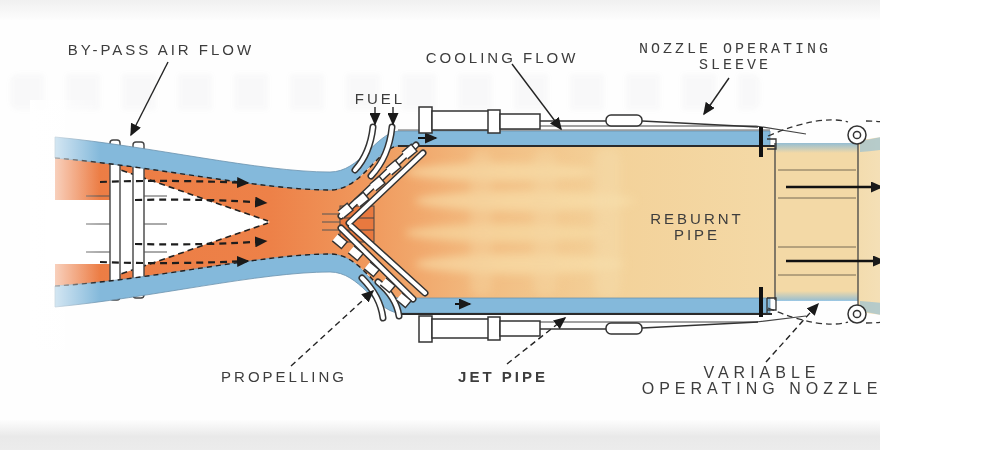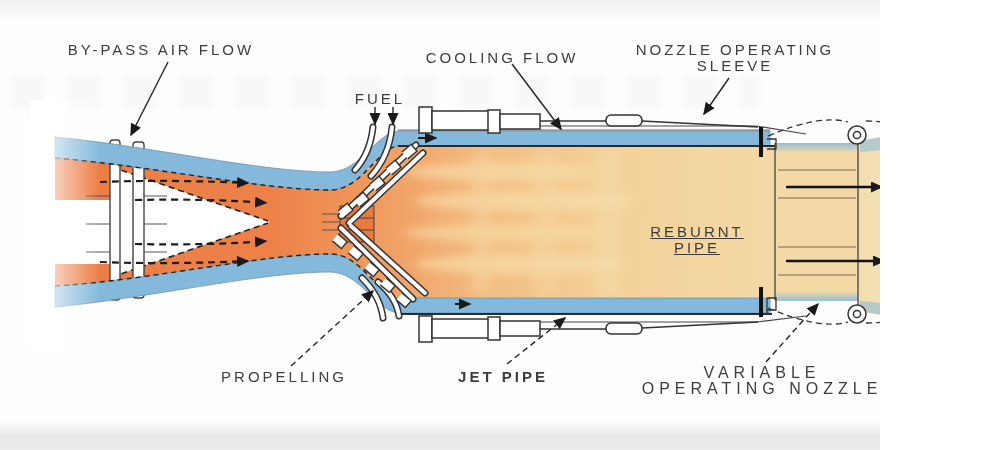--- a/index.html
+++ b/index.html
@@ -258,28 +258,28 @@
       <line x1="291" y1="366" x2="373" y2="291" stroke-dasharray="6 4" marker-end="url(#arr)"></line>
       <line x1="507" y1="364" x2="565" y2="318" stroke-dasharray="6 4" marker-end="url(#arr)"></line>
       <line x1="766" y1="362" x2="818" y2="304" stroke-dasharray="6 4" marker-end="url(#arr)"></line>
     </g>
   </svg>
 
   <div class="lbl" style="left:161px;top:42px;">BY-PASS AIR FLOW</div>
 
   <div class="lbl" style="left:502px;top:43px;margin-top:7px;">COOLING FLOW</div>
 
-  <div class="lbl" style="left:735px;top:42px;">
+  <div class="lbl" style="left:735px;top:42px;font-family:Liberation Mono, monospace;">
     <div class="ln">NOZZLE OPERATING</div>
     <div class="ln">SLEEVE</div>
   </div>
 
   <div class="lbl" style="left:380px;top:91px;">FUEL</div>
 
-  <div class="lbl" style="left:697px;top:224px;text-decoration:underline;">
+  <div class="lbl" style="left:697px;top:211px;">
     <div class="ln">REBURNT</div>
     <div class="ln">PIPE</div>
   </div>
 
   <div class="lbl" style="left:284px;top:369px;">PROPELLING</div>
 
   <div class="lbl" style="left:503px;top:369px;font-weight:bold;">JET PIPE</div>
 
   <div class="lbl wide" style="left:762px;top:365px;">
     <div class="ln">VARIABLE</div>

